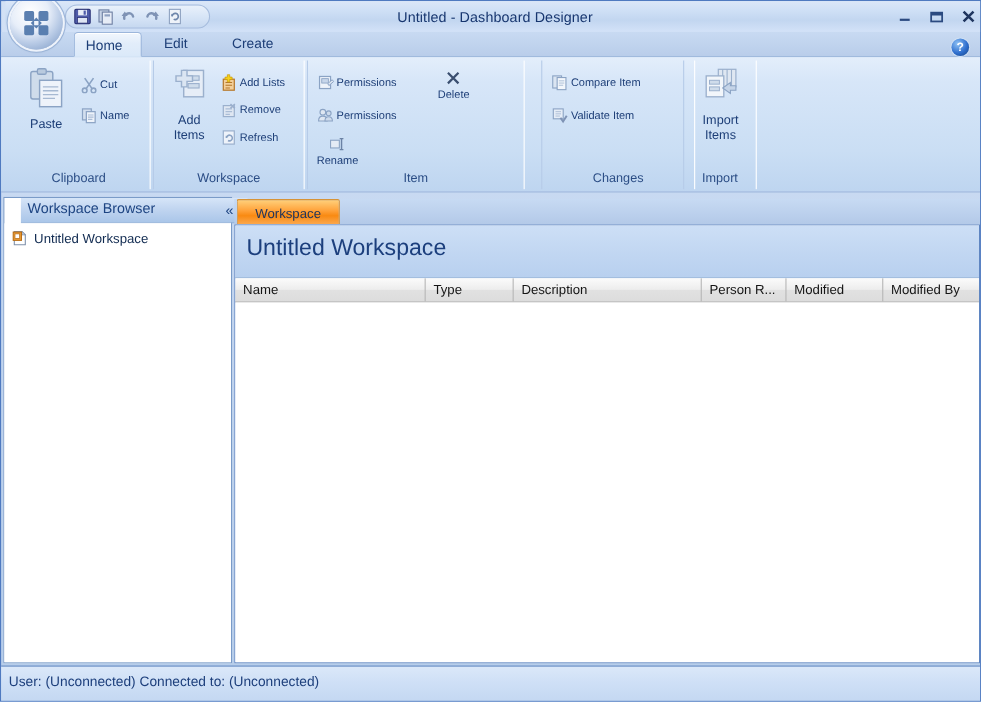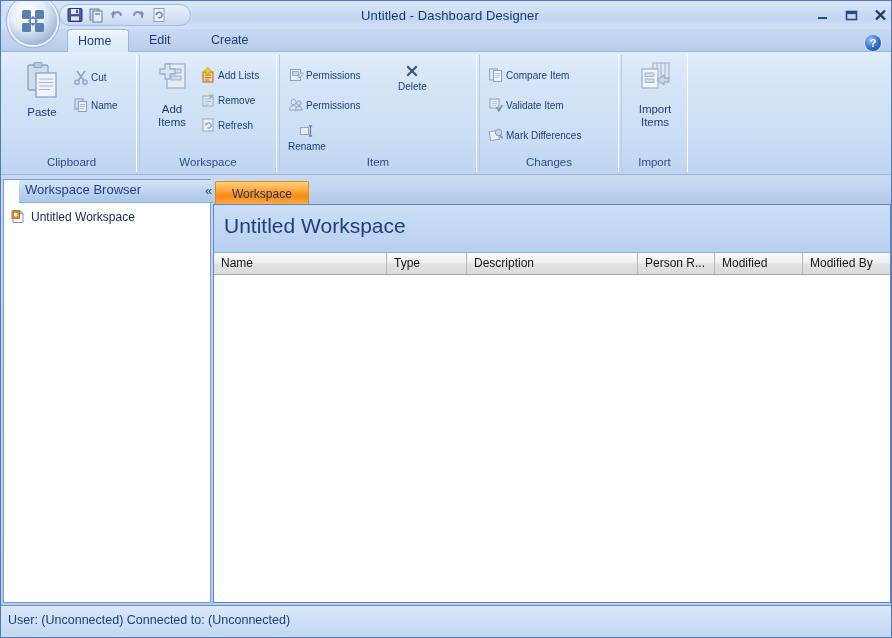--- a/index.html
+++ b/index.html
@@ -395,21 +395,21 @@
             <svg width="16" height="16" viewBox="0 0 16 16">
               <path d="M3.2 3.2 L12.8 12.8 M12.8 3.2 L3.2 12.8" stroke="#3b4f70" stroke-width="2" fill="none"></path>
             </svg>
           </span>
           <span>Delete</span>
         </div>
       </div>
       <div class="rgroup-label">Item</div>
     </div>
 
-    <div class="rgroup" style="left:478px;width:140px;">
+    <div class="rgroup" style="left:491px;width:140px;">
       <div class="rgroup-body">
         <div class="smallbtn" style="left:8px;top:8px;">
           <span class="ic">
             <svg width="16" height="16" viewBox="0 0 16 16">
               <rect x="1.5" y="2" width="8" height="11" fill="#dbe5f2" stroke="#8ba3c4" stroke-width="1"></rect>
               <rect x="5.5" y="3.5" width="8" height="11" fill="#f3f7fc" stroke="#8ba3c4" stroke-width="1"></rect>
               <g stroke="#aec0d8" stroke-width=".9">
                   <path d="M7 6.5 h5 M7 8.5 h5 M7 10.5 h4"></path>
                 </g>
             </svg>
@@ -420,30 +420,20 @@
           <span class="ic">
             <svg width="16" height="16" viewBox="0 0 16 16">
               <rect x="2" y="2" width="9" height="9" fill="#e6edf7" stroke="#8ba3c4" stroke-width="1"></rect>
               <g stroke="#a8bbd4" stroke-width=".8">
                   <path d="M4 4.5 h5 M4 6.5 h5 M4 8.5 h4"></path>
                 </g>
               <path d="M8.5 10 l2.4 3.5 l3.3 -5.2" stroke="#7f93b5" stroke-width="1.8" fill="none"></path>
             </svg>
           </span>
           <span>Validate Item</span>
-        </div>
-        <div class="smallbtn" style="left:8px;top:68px;">
-          <span class="ic">
-            <svg width="16" height="16" viewBox="0 0 16 16">
-              <rect x="1.8" y="4" width="9" height="9" fill="#eef3fa" stroke="#8ba3c4" stroke-width="1" transform="rotate(-8 6 8)"></rect>
-              <circle cx="10.6" cy="5.6" r="3.2" fill="#c8d6e9" stroke="#7f93b5" stroke-width="1"></circle>
-              <path d="M11.6 8 l3 3.4" stroke="#7f93b5" stroke-width="1.8"></path>
-            </svg>
-          </span>
-          <span>Mark Differences</span>
         </div>
       </div>
       <div class="rgroup-label">Changes</div>
     </div>
 
     <div class="rgroup" style="left:620px;width:67px;">
       <div class="rgroup-body">
         <div class="bigbtn" style="left:3px;top:6px;width:60px;">
           <svg width="36" height="38" viewBox="0 0 36 38" style="margin-bottom:1px;">
             <rect x="16" y="2" width="16" height="16" fill="#dfe7f2" stroke="#9bb0cd" stroke-width="1.1"></rect>

